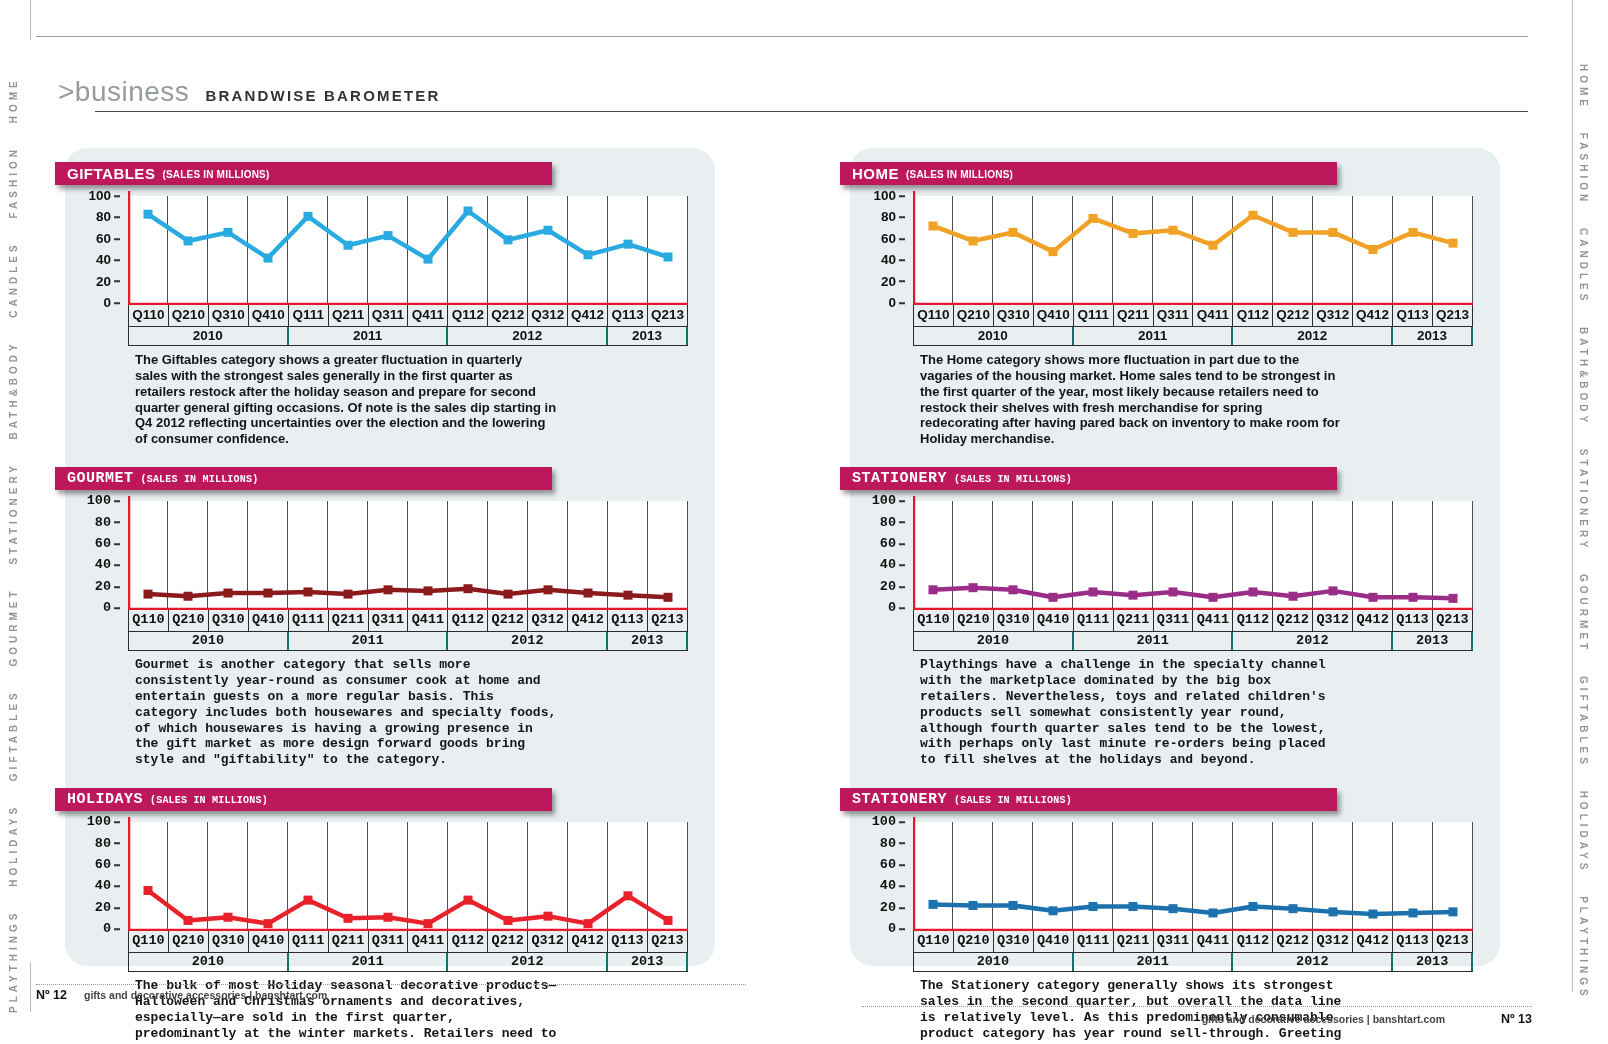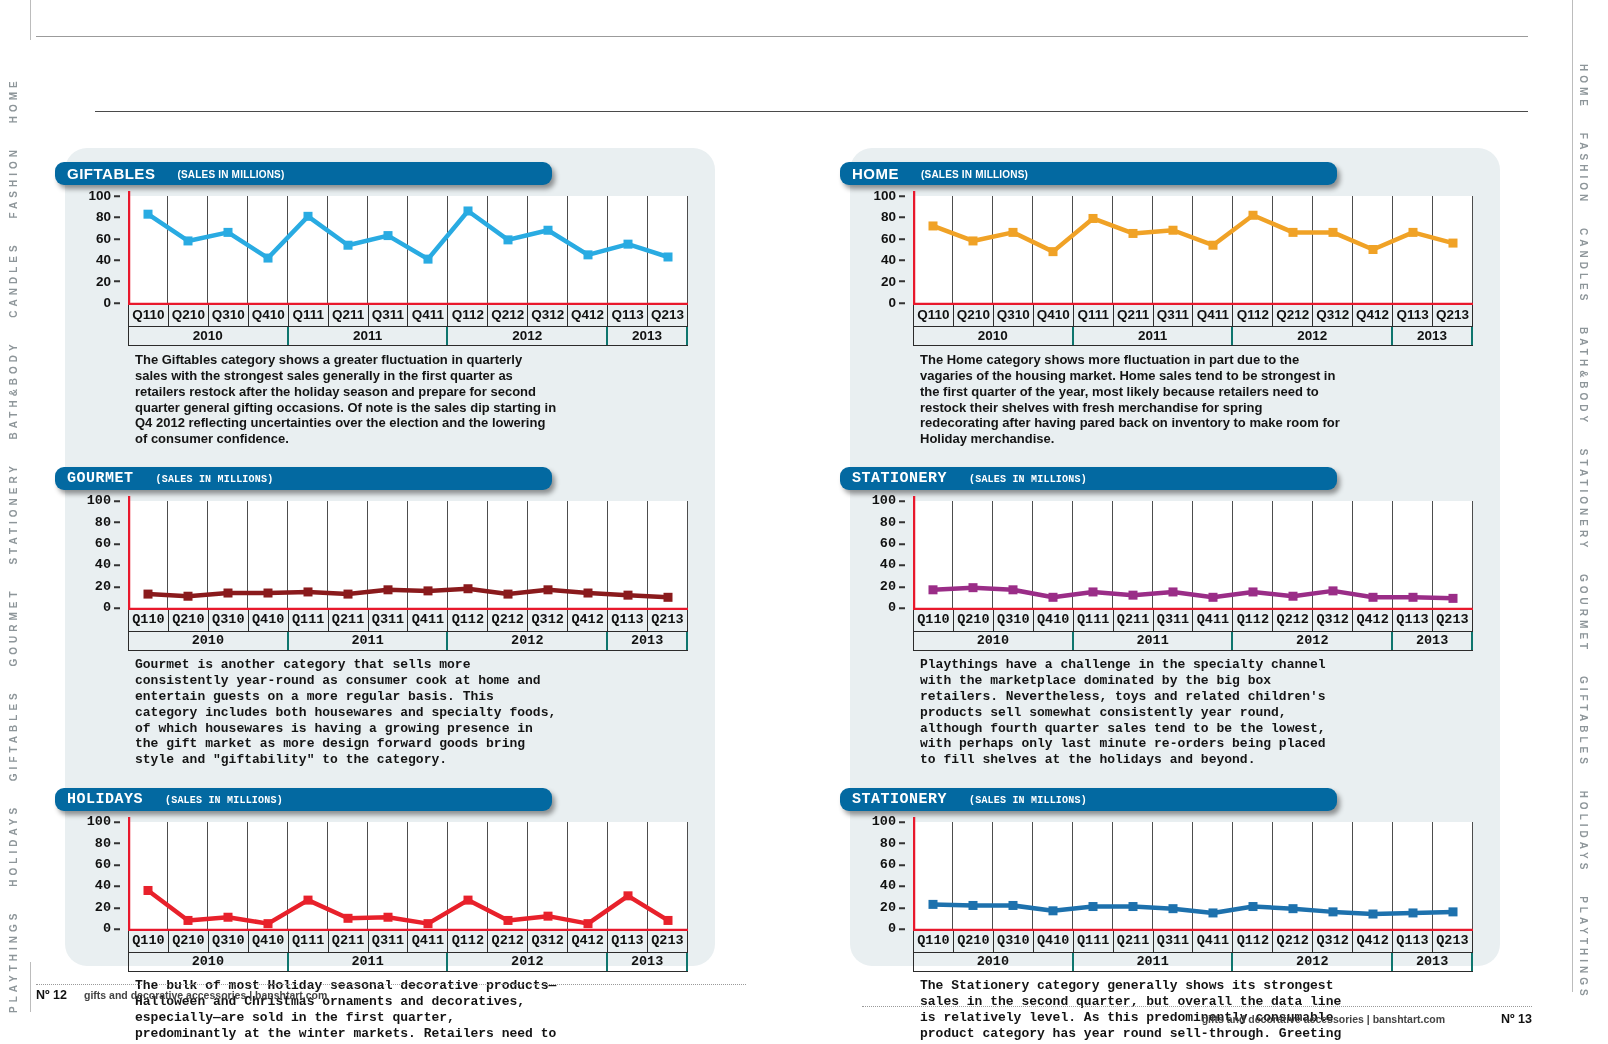--- a/index.html
+++ b/index.html
@@ -24,23 +24,23 @@
   .vert-right{left:1578px;top:64px;height:900px;writing-mode:vertical-rl;}
 
   
   .panel{position:absolute;top:148px;width:650px;height:818px;background:#e9eff1;border-radius:22px;box-sizing:border-box;padding-top:14px;}
   .panel.pleft{left:65px;}
   .panel.pright{left:850px;}
 
   
   .chart-section{position:relative;}
   .chart-section + .chart-section{margin-top:20px;font-family:Liberation Mono, monospace;}
-  .section-header{position:relative;left:-10px;width:497px;height:23px;background:#0369a1;
+  .section-header{position:relative;left:-10px;width:497px;height:23px;background:#be185d;
                   box-shadow:3px 4px 5px rgba(0,0,0,.4);display:flex;align-items:center;
-                  padding-left:12px;gap:22px;margin-bottom:6px;box-sizing:border-box;border-radius:9px;}
+                  padding-left:12px;gap:7px;margin-bottom:6px;box-sizing:border-box;}
   .section-title{color:#fff;font-weight:bold;font-size:15px;letter-spacing:.5px;}
   .section-sub{color:#fff;font-size:10px;font-weight:bold;padding-top:2px;letter-spacing:.2px;}
 
   .chart-area{position:relative;height:114px;}
   .y-axis{position:absolute;left:0;top:0;width:63px;height:114px;}
   .ytick{position:absolute;right:8px;transform:translateY(-50%);font-size:13.5px;font-weight:bold;
          color:#111;display:flex;align-items:center;gap:3px;line-height:1;}
   .ytick::after{content:"";display:inline-block;width:6px;height:2px;background:#333;}
   .plot{position:absolute;left:63px;top:0;width:560px;height:114px;}
 
@@ -66,20 +66,24 @@
 </head>
 <body>
 
 <div class="page">
 
   <div class="rule-top"></div>
   <div class="trim l1"></div>
   <div class="trim l2"></div>
   <div class="trim r1"></div>
 
+  <div class="header">
+    <span class="biz-label">&gt;business</span>
+    <span class="page-title">BRANDWISE BAROMETER</span>
+  </div>
   <div class="rule-header"></div>
 
   <div class="vert-text vert-left">PLAYTHINGS HOLIDAYS GIFTABLES GOURMET STATIONERY BATH&amp;BODY CANDLES FASHION HOME</div>
   <div class="vert-text vert-right">HOME FASHION CANDLES BATH&amp;BODY STATIONERY GOURMET GIFTABLES HOLIDAYS PLAYTHINGS</div>
 
   <section class="panel pleft">
 
     <div class="chart-section">
       <div class="section-header">
         <span class="section-title">GIFTABLES</span>

